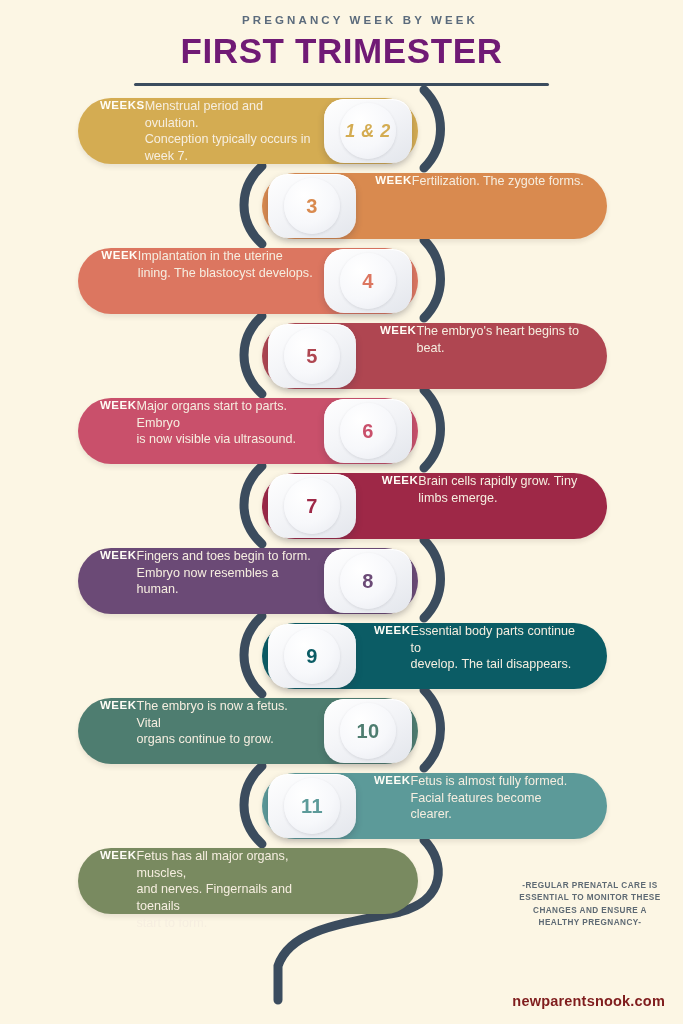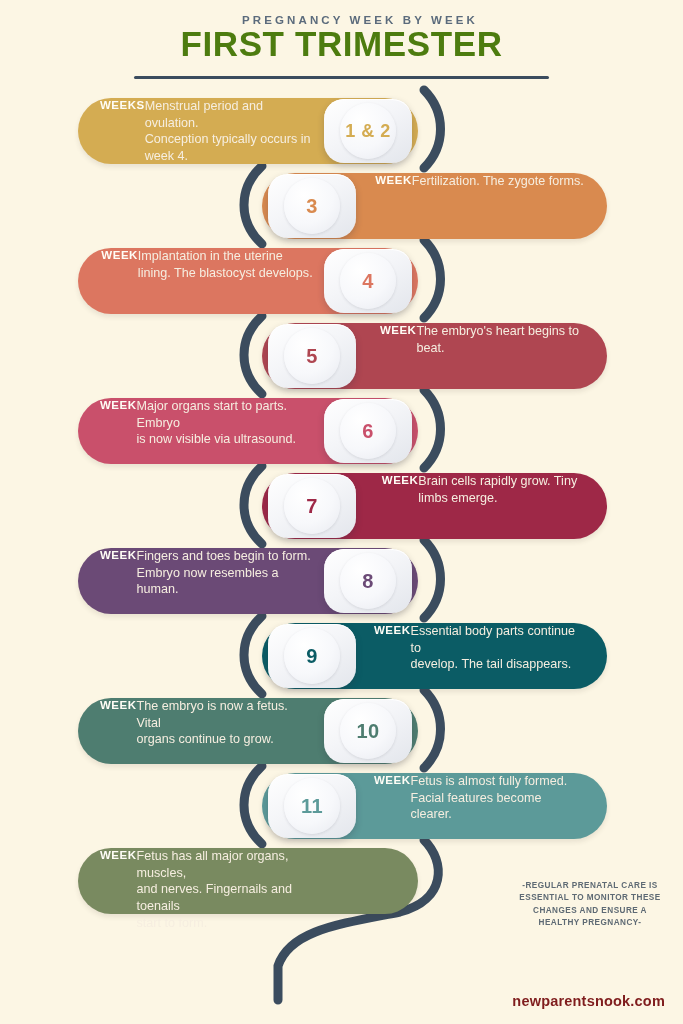--- a/index.html
+++ b/index.html
@@ -12,21 +12,21 @@
   #page{ position:relative; width:683px; height:1024px; background:#FCF6E4; }
 
   
   .hdr{ position:absolute; top:0; left:0; width:683px; text-align:center; }
   .kicker{
     font-size:11.5px; letter-spacing:3.1px; font-weight:700;
     color:#5B6B7C; margin-top:14px;margin-left:37px;
   }
   .title{
     font-size:35px; font-weight:800; letter-spacing:0.6px;
-    color:#4d7c0f; line-height:1.05;
+    color:#701a75; margin-top:7px; line-height:1.05;
   }
   .rule{
     width:415px; height:3px; background:#3B4C5E;
     margin:13px auto 0; border-radius:2px;
   }
 
   
   #ribbon{ position:absolute; left:0; top:0; width:683px; height:1024px; }
 
   
@@ -54,21 +54,21 @@
     box-shadow:0 3px 7px rgba(40,40,60,.22), 0 1px 0 #fff inset;
     display:flex; align-items:center; justify-content:center;
   }
   .badge .disc{
     width:56px; height:56px; border-radius:50%;
     background:radial-gradient(circle at 36% 30%,#FFFFFF 0%,#F7F8FB 55%,#E8EAF0 100%);
     box-shadow:0 1px 3px rgba(40,40,60,.12);
     display:flex; align-items:center; justify-content:center;
   }
   .num{ font-size:20px; font-weight:800; letter-spacing:.5px; }
-  .num.small{ font-size:18px; }
+  .num.small{ font-size:18px;font-style:italic; }
 
   
   .row.left  { left:78px;  width:340px; }
   .row.right { left:262px; width:345px; }
   .row.left  .badge{ right:6px; }
   .row.right .badge{ left:6px; }
   .row.left  .txt  { left:22px;  right:104px; }
   .row.right .txt  { left:112px; right:22px; }
 
   
@@ -109,21 +109,21 @@
     <div class="title">FIRST TRIMESTER</div>
     <div class="rule"></div>
   </div>
 
   <div id="rows">
       <div class="row left" style="top: 98px;">
         <div class="bar" style="background: rgb(212, 172, 82);"></div>
         <div class="txt">
           <div class="wk">WEEKS</div>
           <div class="dsc">Menstrual period and ovulation.
-Conception typically occurs in week 4.</div>
+Conception typically occurs in week 7.</div>
         </div>
         <div class="badge">
           <div class="disc">
             <div class="num small" style="color: rgb(212, 172, 82);">1 &amp; 2</div>
           </div>
         </div>
       </div>
       <div class="row right" style="top: 173px;">
         <div class="bar" style="background: rgb(217, 138, 79);"></div>
         <div class="txt">

